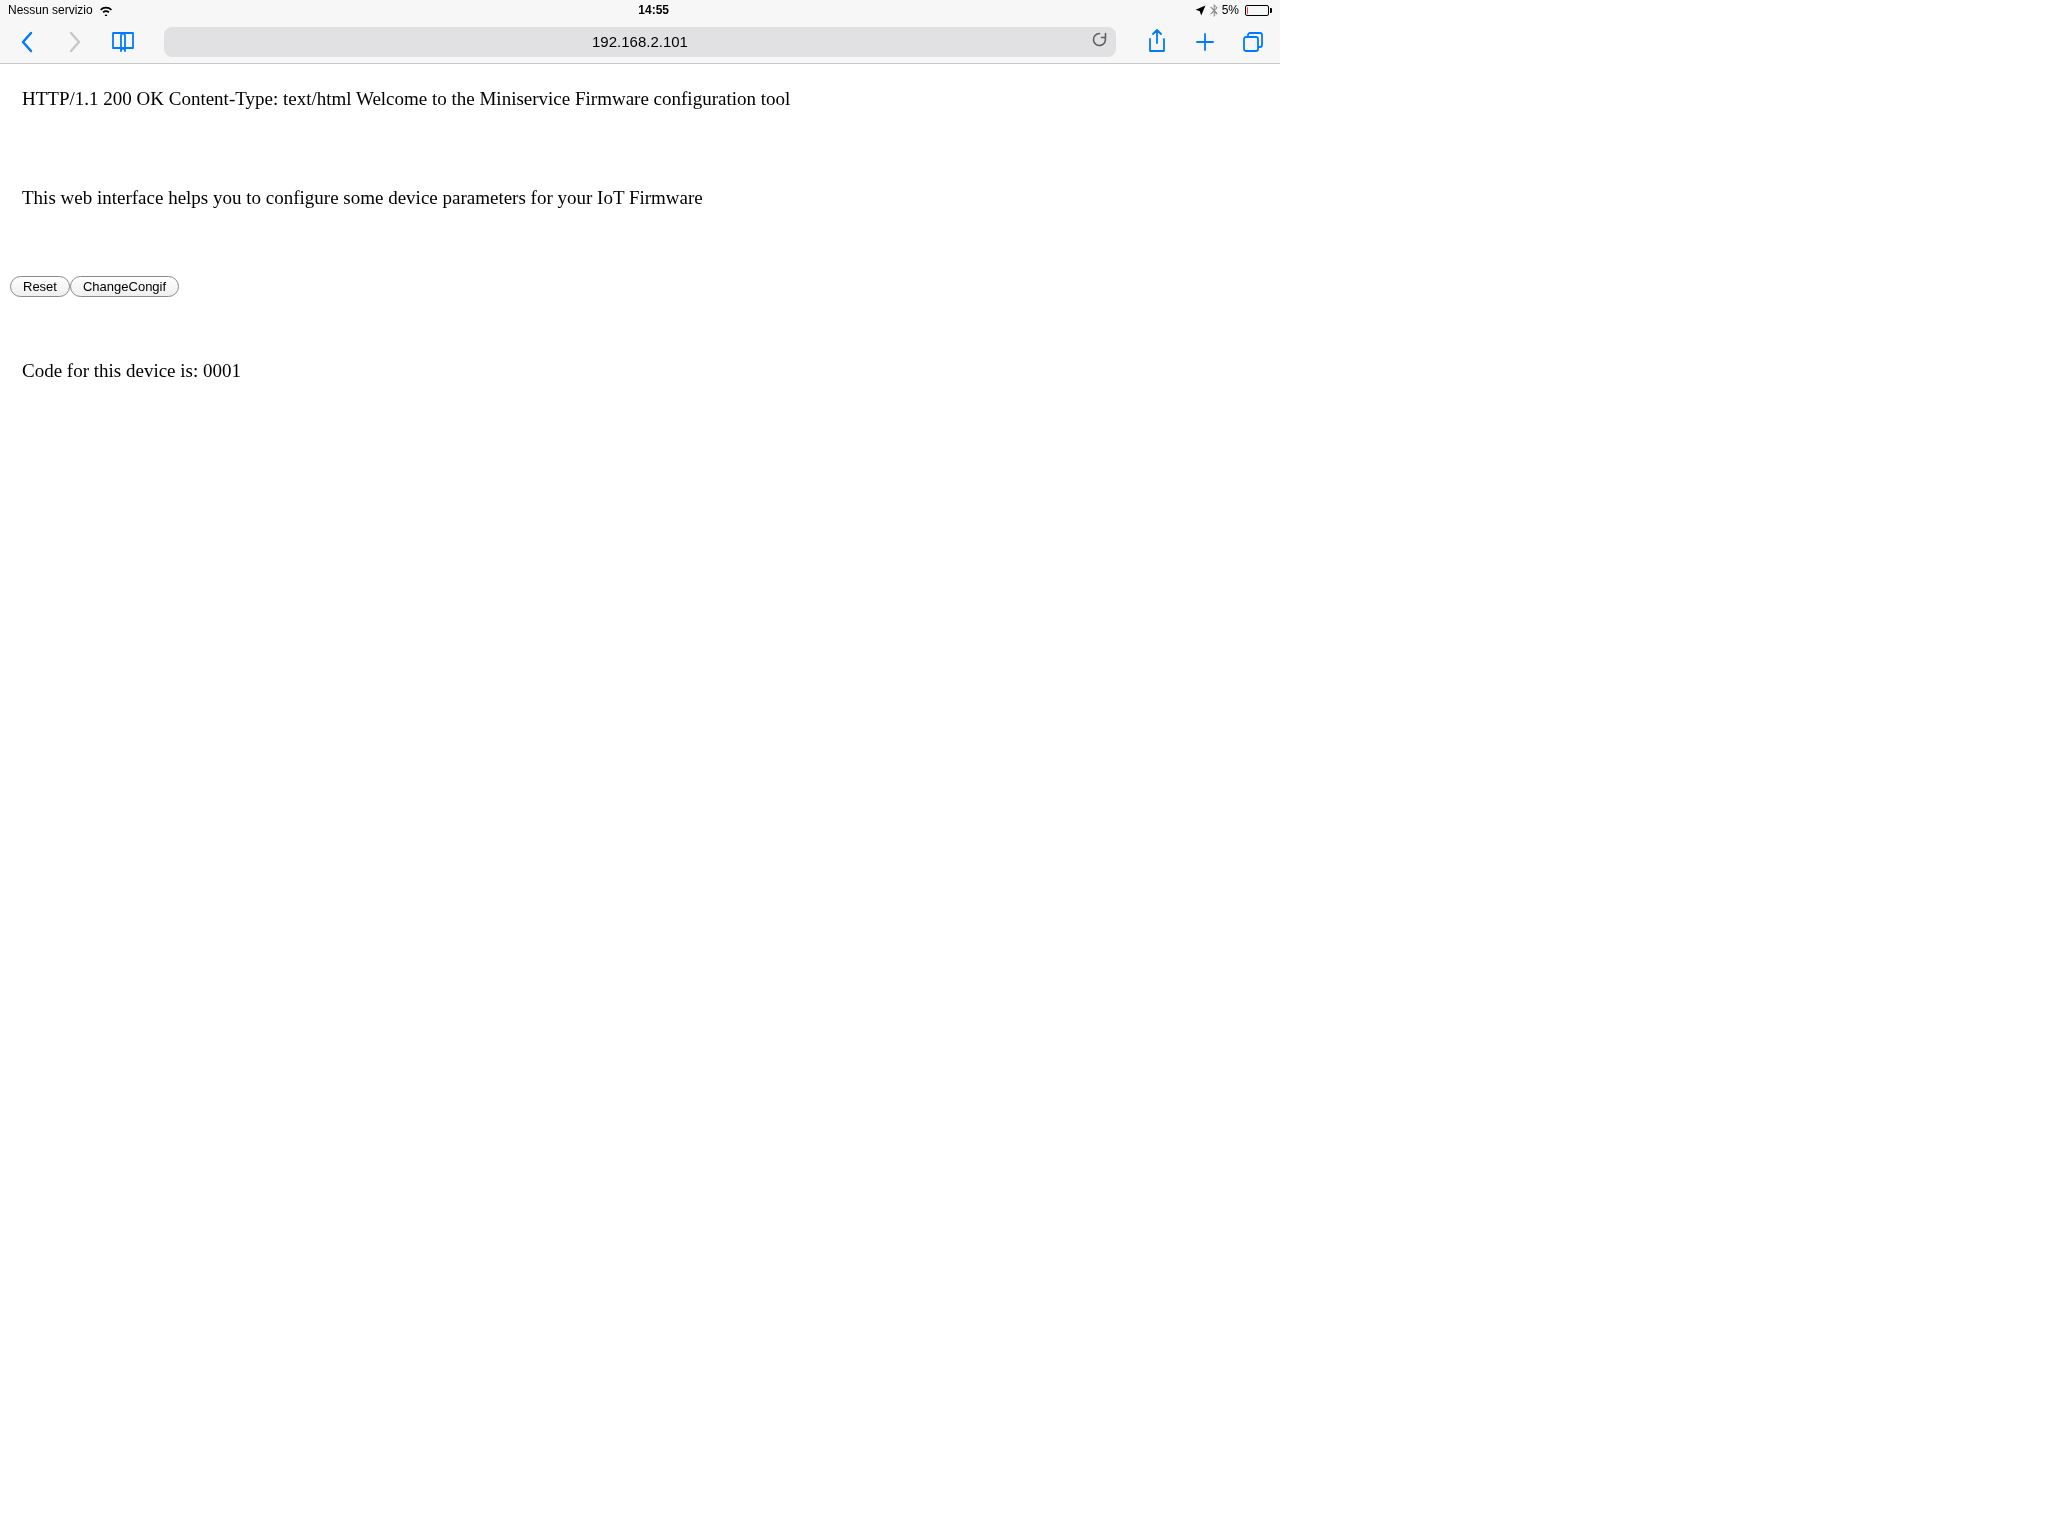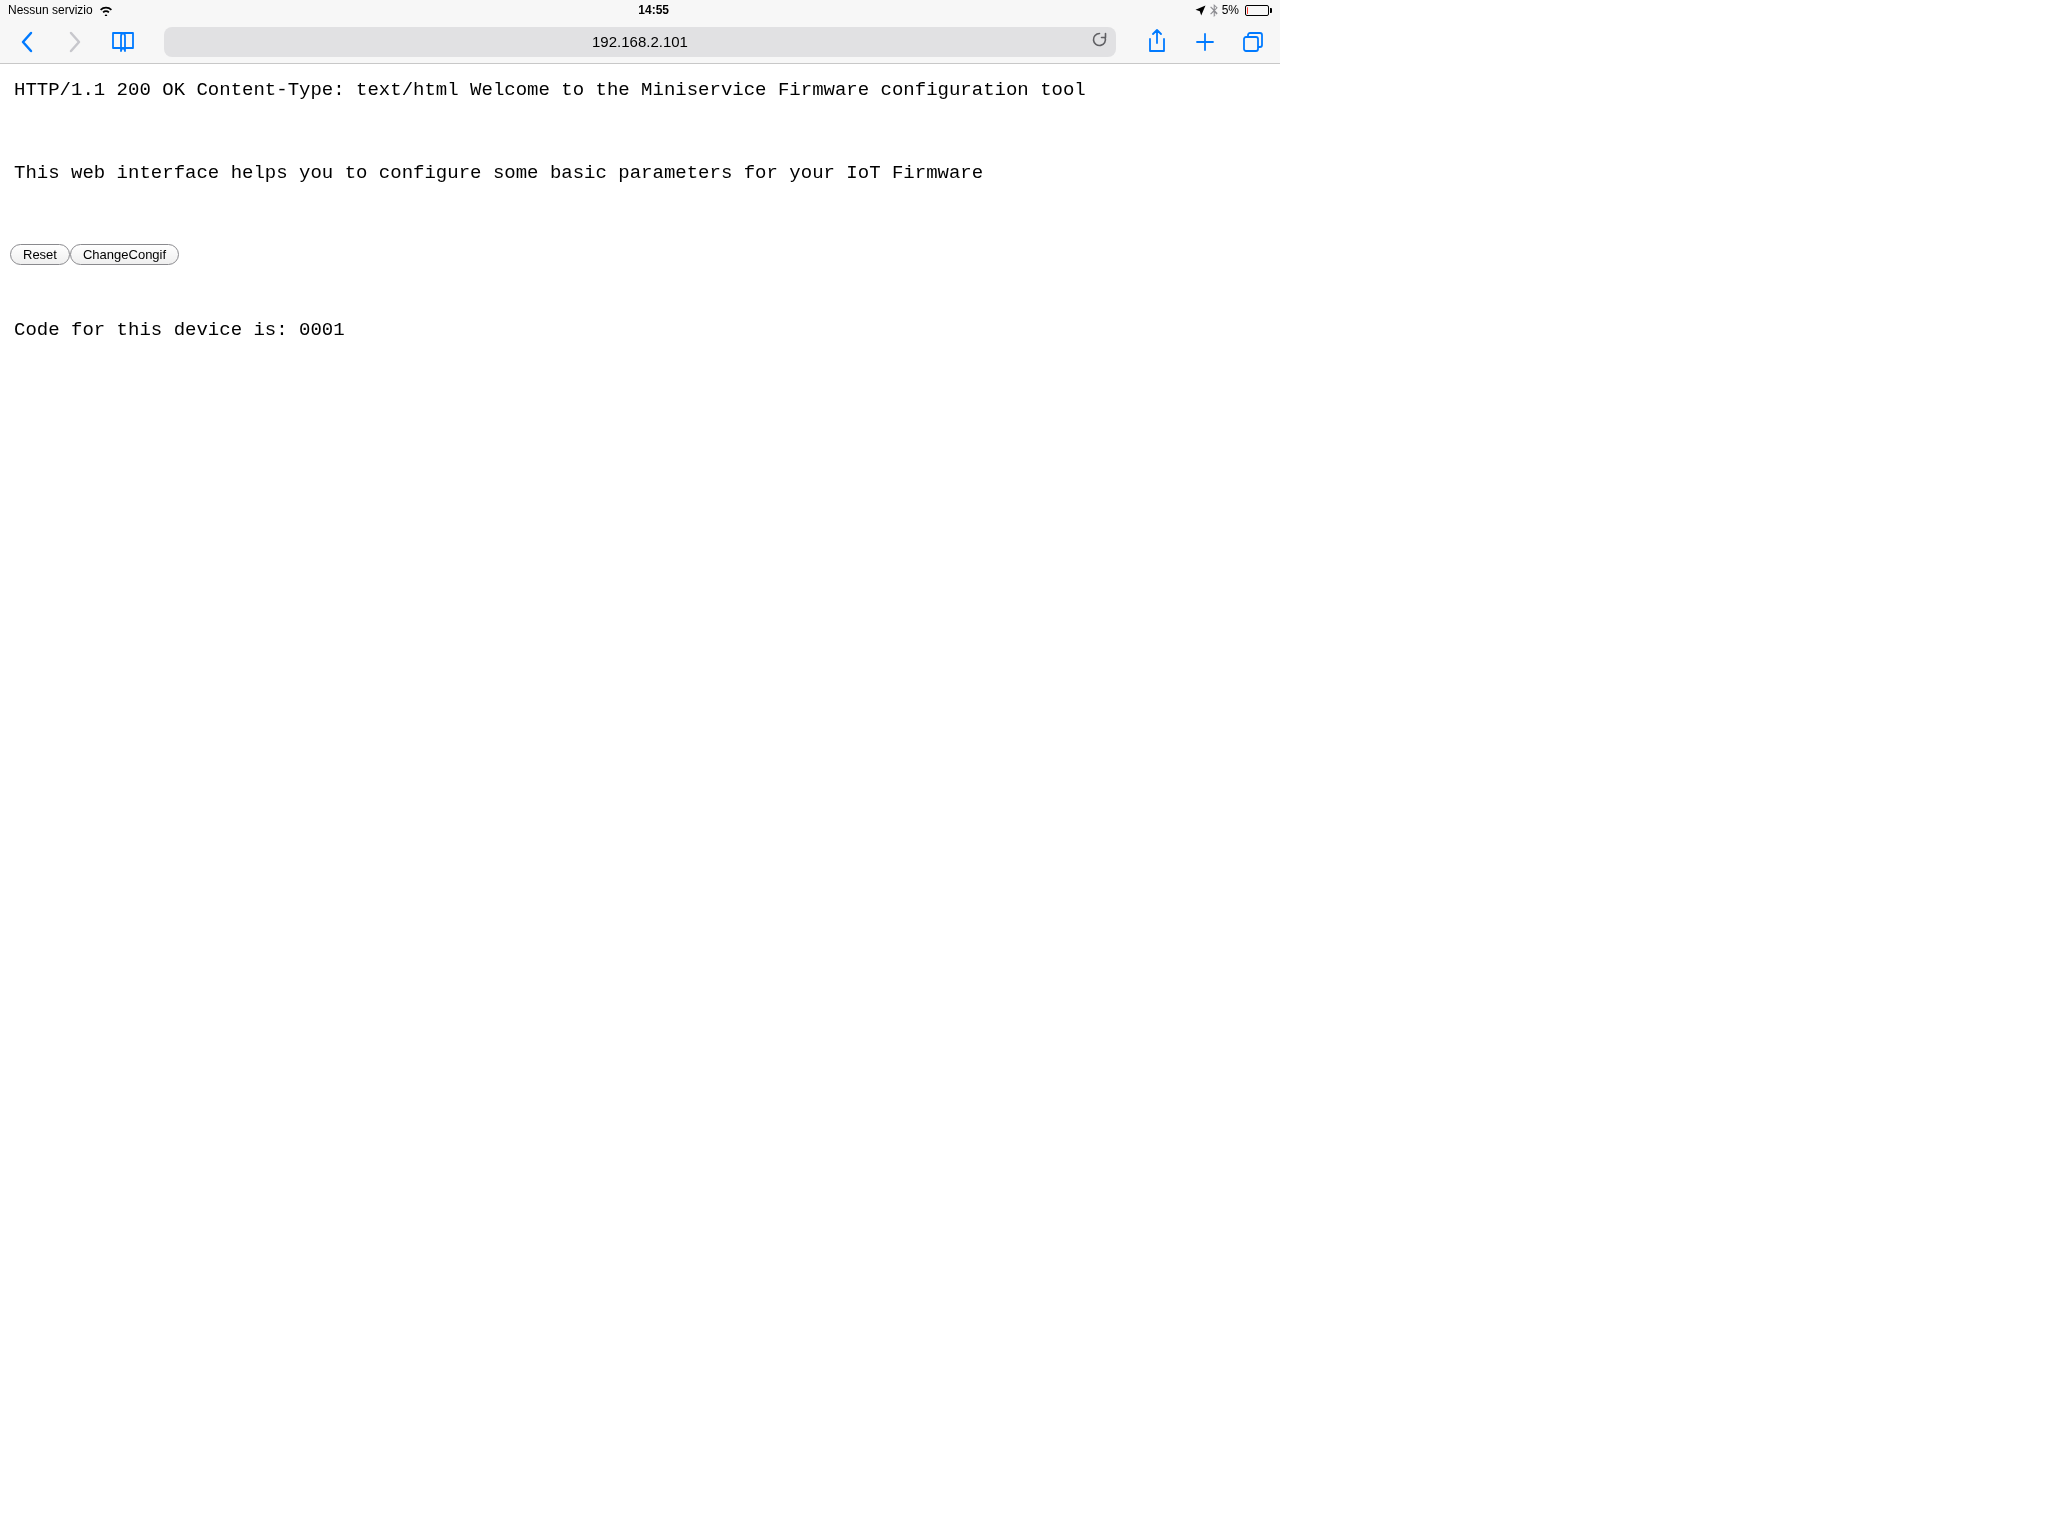--- a/index.html
+++ b/index.html
@@ -87,21 +87,21 @@
       right: 8px;
       color: #5f5f63;
     }
     .content {
       padding: 10px;
       font-family: "Times New Roman", Times, serif;
       font-size: 19px;
       color: #000;
       line-height: 1.35;
     }
-    .content p { margin: 4px; font-family: Liberation Mono, monospace; }
+    .content p { margin: 12px; }
     .spacer-2 { height: 2.6em; }
     .spacer-1 { height: 1.3em; }
     .cmd-row { margin-top: 4px; display: flex; }
     .ios-btn {
       font-family: -apple-system, BlinkMacSystemFont, "Helvetica Neue", sans-serif;
       font-size: 13px;
       padding: 2px 12px;
       border: 1px solid #8a8a8e;
       border-radius: 12px;
       background: linear-gradient(#ffffff, #efefef);
@@ -182,21 +182,21 @@
     <svg width="24" height="24" viewBox="0 0 24 24">
         <rect x="3" y="7" width="14" height="14" rx="2" stroke="#007aff" stroke-width="1.8" fill="none"></rect>
         <path d="M7 7V5a2 2 0 012-2h10a2 2 0 012 2v10a2 2 0 01-2 2h-2" stroke="#007aff" stroke-width="1.8" fill="none"></path>
       </svg>
   </div>
 </div>
 
 <div class="content">
   <p>HTTP/1.1 200 OK Content-Type: text/html Welcome to the Miniservice Firmware configuration tool</p>
   <div class="spacer-2"></div>
-  <p>This web interface helps you to configure some basic parameters for your IoT Firmware</p>
+  <p>This web interface helps you to configure some device parameters for your IoT Firmware</p>
   <div class="spacer-2"></div>
   <div class="cmd-row">
     <button class="ios-btn">Reset</button>
     <button class="ios-btn">ChangeCongif</button>
   </div>
   <div class="spacer-1"></div>
   <div class="spacer-1"></div>
   <p>Code for this device is: 0001</p>
 </div>
 

